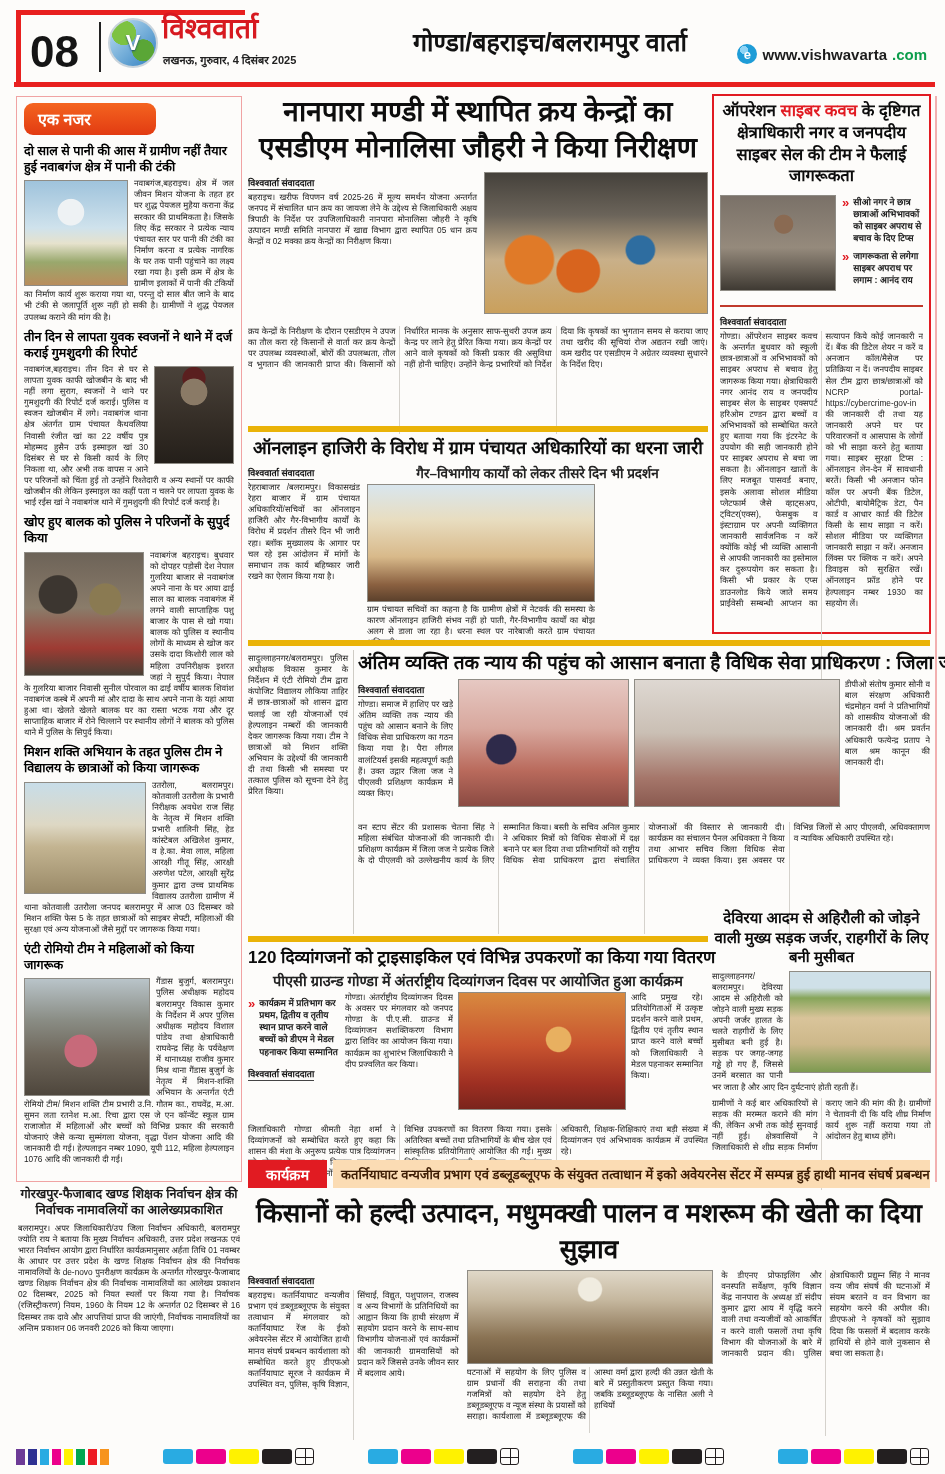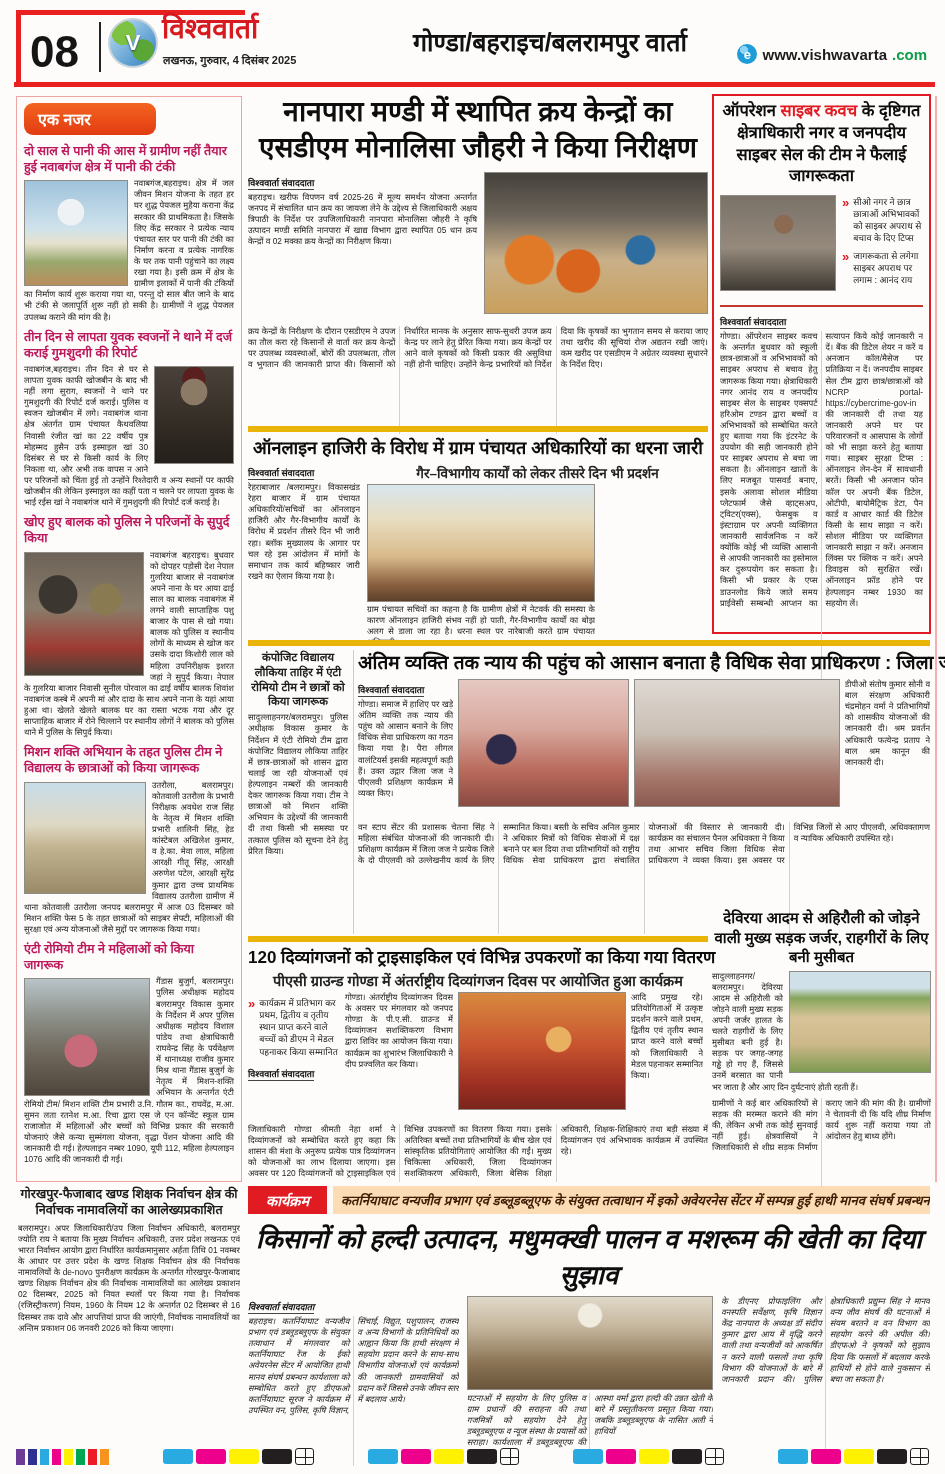--- a/index.html
+++ b/index.html
@@ -30,21 +30,21 @@
   .cols2{column-count:2;column-gap:8px;column-rule:1px solid #d5d2cc;}
   .cols3{column-count:3;column-gap:9px;column-rule:1px solid #d5d2cc;}
   .cols4{column-count:4;column-gap:9px;column-rule:1px solid #d5d2cc;}
   .photo{border:1px solid #8f8c85;box-sizing:border-box;}
   .sep{border-top:6px solid #eab308;}
   .clip{overflow:hidden;}
   
   .leftbox{left:16px;top:96px;width:226px;height:1086px;border:1px solid #f0a3a3;padding:5px 7px;box-sizing:border-box;overflow:hidden;}
   .eknajar{width:104px;background:linear-gradient(#f4641f,#e23b12);color:#fff;font-size:16px;font-weight:bold;
            padding:5px 14px;border-radius:9px;margin:1px 0 8px;}
-  .h-sm{font-size:12.6px;font-weight:bold;line-height:1.28;color:#be185d;margin:6px 0 3px;}
+  .h-sm{font-size:12.6px;font-weight:bold;line-height:1.28;color:#000000;margin:6px 0 3px;}
   .en-item{margin-bottom:4px;}
   .ph-tank{float:left;width:104px;height:106px;margin:2px 6px 2px 0;
       background:radial-gradient(circle at 45% 30%,#eef2f4 0 14%,rgba(0,0,0,0) 15%),
       linear-gradient(180deg,#9fc3dc 0%,#cfe2ec 45%,#e6e2cd 60%,#99a86d 78%,#b98d5c 100%);}
   .ph-man{float:right;width:80px;height:98px;margin:2px 0 2px 6px;
       background:radial-gradient(circle at 50% 26%,#8a7a66 0 16%,rgba(0,0,0,0) 17%),
       radial-gradient(circle at 50% 12%,#5a1f1f 0 12%,rgba(0,0,0,0) 13%),
       linear-gradient(180deg,#4a423a 0%,#332c25 60%,#241f1a 100%);}
   .ph-child{float:left;width:120px;height:124px;margin:2px 6px 2px 0;
       background:radial-gradient(circle at 68% 38%,#8a7a52 0 14%,rgba(0,0,0,0) 15%),
@@ -65,21 +65,21 @@
       linear-gradient(180deg,#45413b 0%,#6b645a 30%,#c9b089 62%,#caa05c 100%);}
   
   .cyber{left:712px;top:94px;width:219px;height:540px;border:2px solid #e11b22;padding:4px 6px;box-sizing:border-box;}
   .h-cyber{font-size:16.5px;font-weight:bold;text-align:center;line-height:1.32;color:#0d0d0d;}
   .red{color:#e11b22;}
   .ph-cyber{float:left;width:116px;height:96px;margin:4px 6px 2px 0;
       background:radial-gradient(circle at 55% 30%,#8a6a52 0 10%,rgba(0,0,0,0) 11%),
       linear-gradient(180deg,#7a7168 0%,#958a7c 55%,#3f3a33 100%);}
   .bullet-row{display:flex;gap:4px;margin:5px 0;}
   .bmark{color:#e11b22;font-weight:bold;font-size:13px;line-height:1;}
-  .btext{font-size:9px;font-weight:normal;color:#222;line-height:1.35;}
+  .btext{font-size:9px;font-weight:bold;color:#222;line-height:1.35;}
   .cy-rule{border-top:2px solid #c0392b;margin:4px 0;}
   
   .dharna{left:248px;top:426px;width:460px;height:212px;padding-top:3px;}
   .h-band{font-size:18px;font-weight:bold;text-align:center;white-space:nowrap;color:#0d0d0d;}
   .h-sub{font-size:13.5px;font-weight:bold;text-align:center;color:#222;margin:2px 0;}
   .ph-dharna{width:228px;height:118px;
       background:linear-gradient(180deg,#d9e6ee 0%,#e8ddc0 30%,#d8b98a 62%,#8a6040 86%,#5c412c 100%);}
   
   .nyay{left:248px;top:640px;width:682px;height:294px;padding-top:3px;}
   .minicol{position:absolute;left:0;top:4px;width:100px;height:284px;padding-right:5px;border-right:1px solid #cfccc5;overflow:hidden;}
@@ -96,21 +96,21 @@
       background:radial-gradient(circle at 60% 40%,#e8b060 0 10%,rgba(0,0,0,0) 11%),
       linear-gradient(180deg,#d8893f 0%,#c8542f 45%,#9e2f22 78%,#7a241c 100%);}
   
   .sadak{left:712px;top:908px;width:219px;height:274px;}
   .h-side{font-size:15px;font-weight:bold;text-align:center;line-height:1.3;color:#0d0d0d;}
   .ph-road{float:right;width:142px;height:102px;margin:0 0 3px 6px;
       background:linear-gradient(180deg,#cfe0e8 0%,#cfe0e8 16%,#86a55a 26%,#d9c49a 46%,#cdb88a 72%,#7d9a50 100%);}
   
   .botleft{left:16px;top:1186px;width:226px;height:252px;padding:0 2px;box-sizing:border-box;}
   .h-bl{font-size:12.6px;font-weight:bold;text-align:center;line-height:1.3;margin-bottom:4px;}
-  .workshop{left:248px;top:1186px;width:682px;height:256px;font-style:italic;}
+  .workshop{left:248px;top:1160px;width:682px;height:256px;}
   .band-row{display:flex;align-items:stretch;gap:6px;}
   .band-label{background:#e11b22;color:#fff;font-weight:bold;font-size:14.5px;padding:4px 18px;white-space:nowrap;}
   .band-text{flex:1;background:#fbdcb4;color:#3d1d04;font-weight:bold;font-size:13px;padding:5px 8px;
              white-space:nowrap;overflow:hidden;}
   .h-work{font-size:26px;font-weight:bold;text-align:center;margin:6px 0 4px;color:#0d0d0d;}
   .work-body{display:flex;gap:8px;}
   .ph-class{width:246px;height:94px;
       background:radial-gradient(circle at 50% 20%,#f0ece0 0 8%,rgba(0,0,0,0) 9%),
       linear-gradient(180deg,#e0d8c8 0%,#c5b79e 32%,#8a7354 72%,#6b563c 100%);}
   
@@ -219,21 +219,20 @@
             <div class="photo ph-dharna"></div>
             <div class="bt clip" style="width:228px;height:36px;margin-top:2px;">ग्राम पंचायत सचिवों का कहना है कि ग्रामीण क्षेत्रों में नेटवर्क की समस्या के कारण ऑनलाइन हाजिरी संभव नहीं हो पाती, गैर-विभागीय कार्यों का बोझ अलग से डाला जा रहा है। धरना स्थल पर नारेबाजी करते ग्राम पंचायत अधिकारी।</div>
           </div>
         </div>
       </div>
     </div>
   </div>
 
   <div class="abs nyay sep">
     <div class="minicol">
-      <div class="h-mini">कंपोजिट विद्यालय लौकिया ताहिर में एंटी रोमियो टीम ने छात्रों को किया जागरूक</div>
       <div class="bt" style="margin-top:3px;">सादुल्लाहनगर/बलरामपुर। पुलिस अधीक्षक विकास कुमार के निर्देशन में एंटी रोमियो टीम द्वारा कंपोजिट विद्यालय लौकिया ताहिर में छात्र-छात्राओं को शासन द्वारा चलाई जा रही योजनाओं एवं हेल्पलाइन नम्बरों की जानकारी देकर जागरूक किया गया। टीम ने छात्राओं को मिशन शक्ति अभियान के उद्देश्यों की जानकारी दी तथा किसी भी समस्या पर तत्काल पुलिस को सूचना देने हेतु प्रेरित किया।</div>
     </div>
     <div class="nyay-main">
       <div class="h-band" style="font-size:19px;">अंतिम व्यक्ति तक न्याय की पहुंच को आसान बनाता है विधिक सेवा प्राधिकरण : जिला जज</div>
       <div style="display:flex;gap:5px;margin-top:4px;">
         <div style="width:96px;">
           <div class="byline">विश्ववार्ता संवाददाता</div>
           <div class="bt clip" style="height:118px;">गोण्डा। समाज में हाशिए पर खड़े अंतिम व्यक्ति तक न्याय की पहुंच को आसान बनाने के लिए विधिक सेवा प्राधिकरण का गठन किया गया है। पैरा लीगल वालंटियर्स इसकी महत्वपूर्ण कड़ी हैं। उक्त उद्गार जिला जज ने पीएलवी प्रशिक्षण कार्यक्रम में व्यक्त किए।</div>
         </div>
         <div class="photo ph-award"></div>

